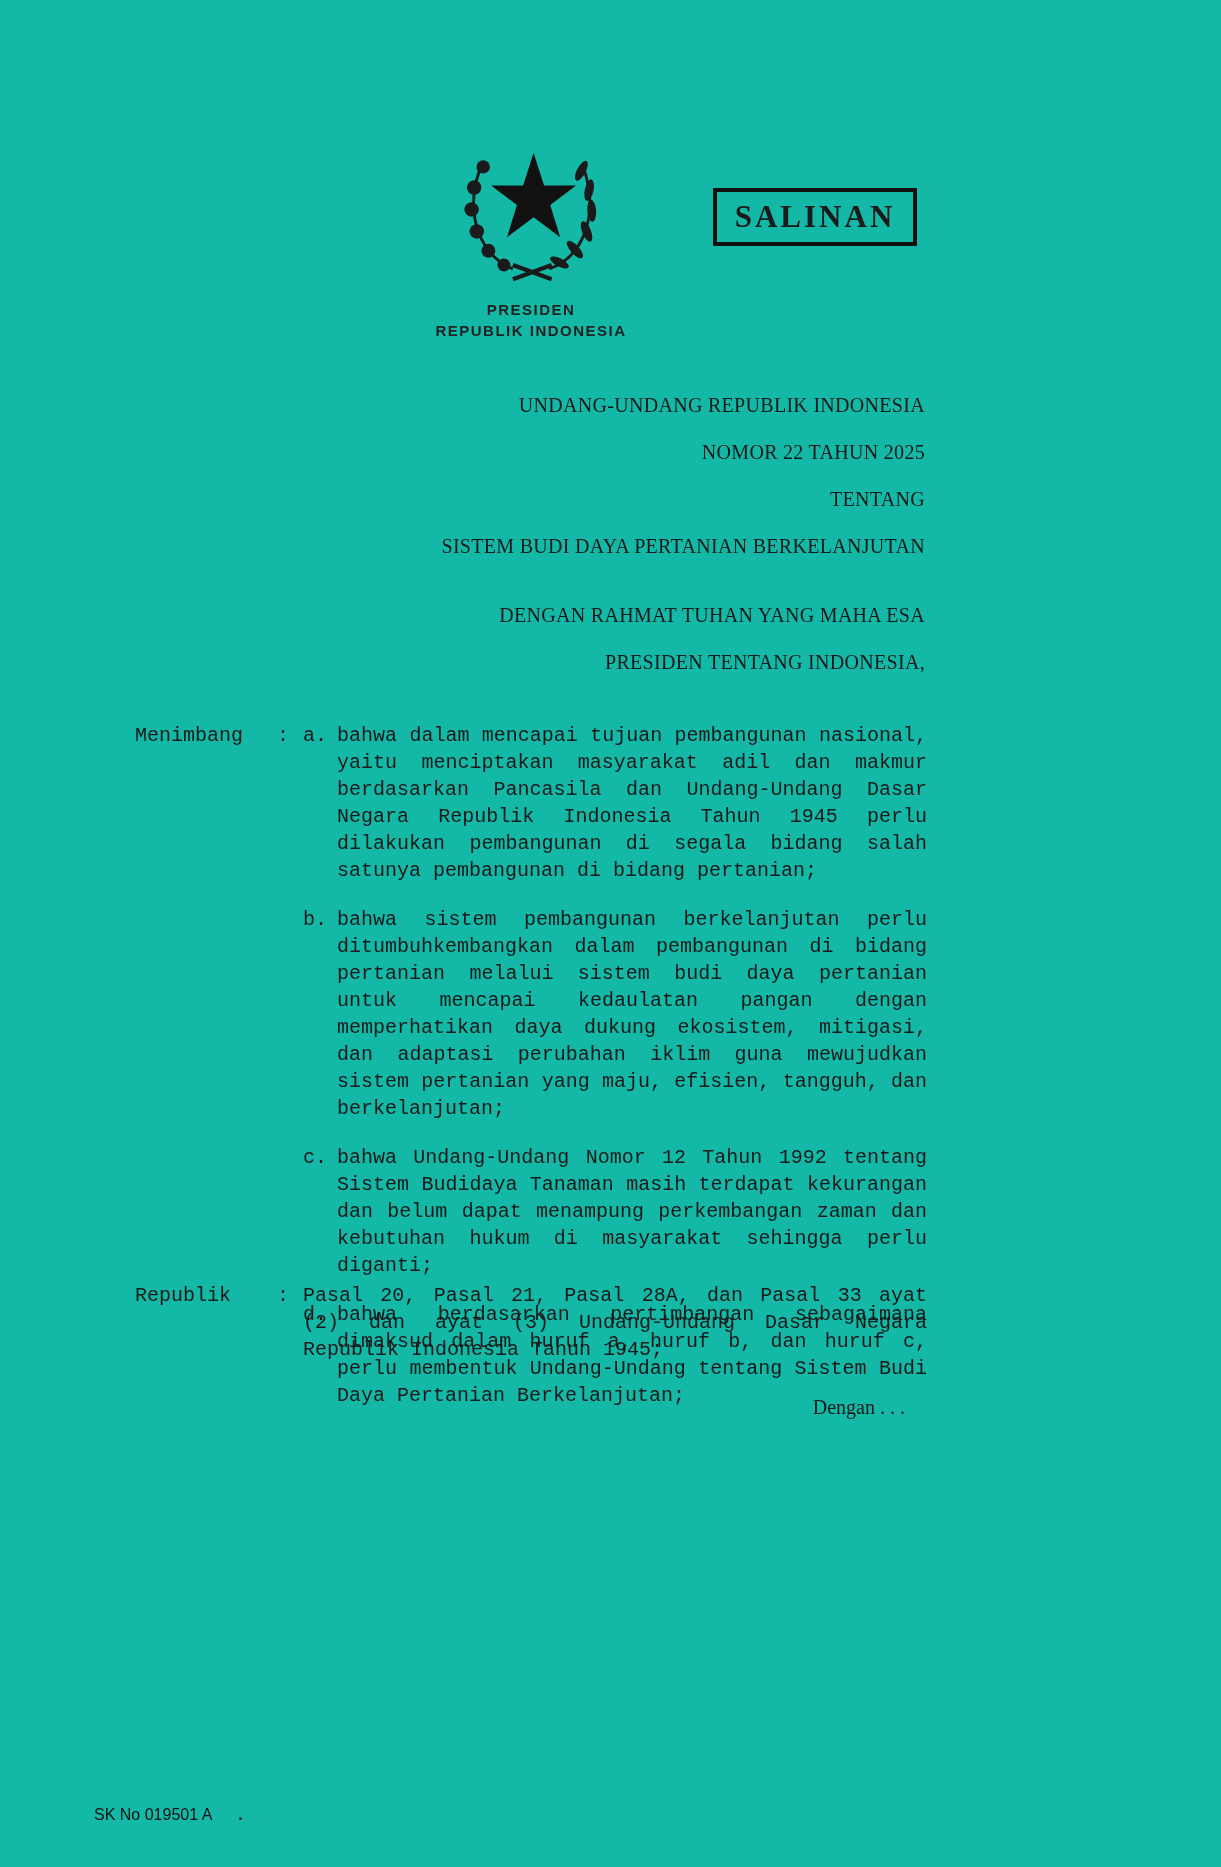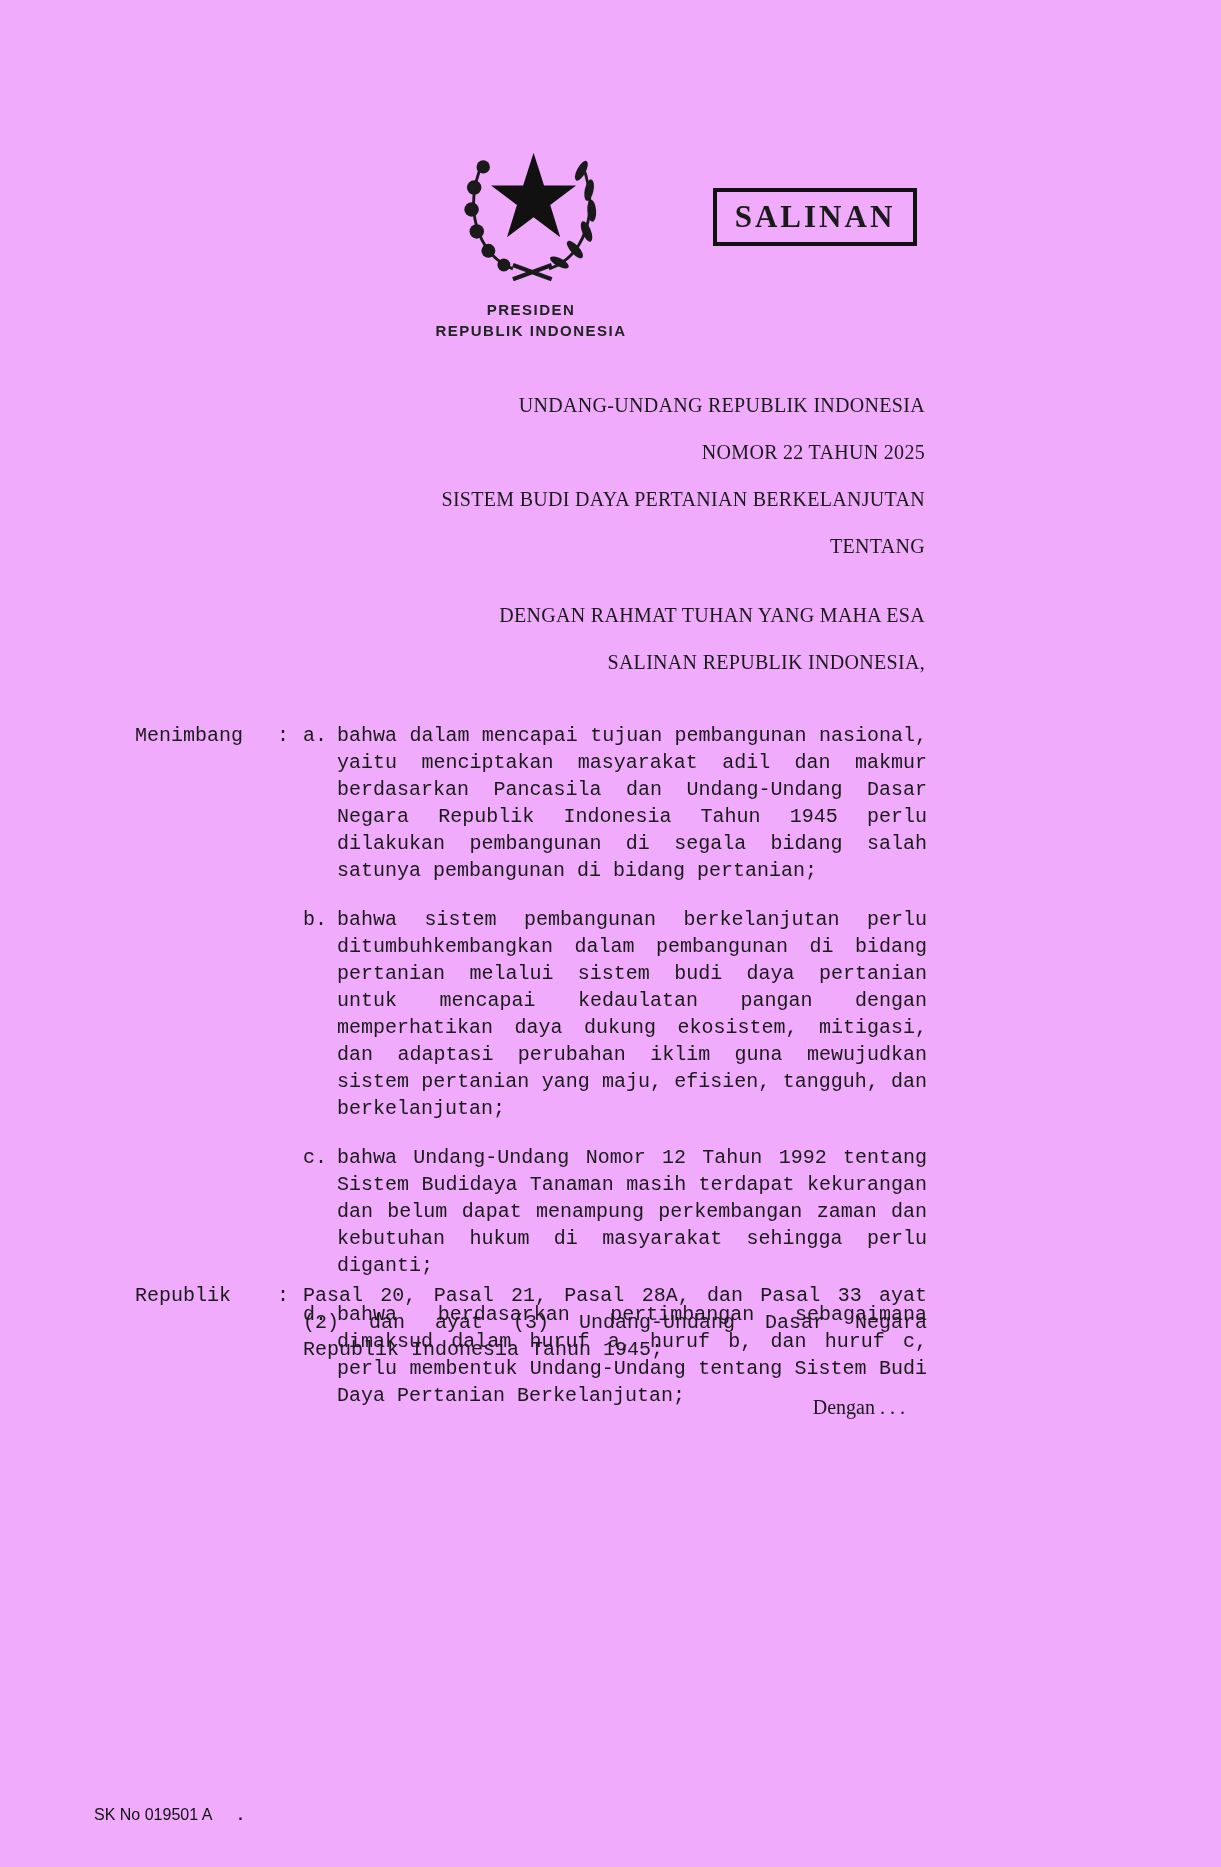--- a/index.html
+++ b/index.html
@@ -4,21 +4,21 @@
 <style>
   * { margin: 0; padding: 0; box-sizing: border-box; }
   html, body { background: #e8e8e8; }
   body { font-family: "Liberation Serif", serif; color: #1a1a1a; }
 
   .page {
     position: relative;
     width: 1221px;
     height: 1867px;
     margin: 0 auto;
-    background: #f0abfc;
+    background: #14b8a6;
     overflow: hidden;
   }
 
   
   .emblem {
     position: absolute;
     left: 452px; top: 132px;
     width: 158px; height: 155px;
   }
   .salinan-box {
@@ -148,24 +148,24 @@
   <div class="emblem-caption">
     <div class="cap-inner">
       <div class="cap-line">PRESIDEN</div>
       <div class="cap-line">REPUBLIK INDONESIA</div>
     </div>
   </div>
 
   <div class="title-block">
     <div class="title-line">UNDANG-UNDANG REPUBLIK INDONESIA</div>
     <div class="title-line">NOMOR 22 TAHUN 2025</div>
+    <div class="title-line">TENTANG</div>
     <div class="title-line">SISTEM BUDI DAYA PERTANIAN BERKELANJUTAN</div>
-    <div class="title-line">TENTANG</div>
     <div class="title-line gap-before">DENGAN RAHMAT TUHAN YANG MAHA ESA</div>
-    <div class="title-line">SALINAN REPUBLIK INDONESIA,</div>
+    <div class="title-line">PRESIDEN TENTANG INDONESIA,</div>
   </div>
 
   <section class="block considerations">
     <div class="label">Menimbang</div>
     <div class="colon">:</div>
     <div class="marker">a.</div>
     <div class="text">bahwa dalam mencapai tujuan pembangunan nasional, yaitu menciptakan masyarakat adil dan makmur berdasarkan Pancasila dan Undang-Undang Dasar Negara Republik Indonesia Tahun 1945 perlu dilakukan pembangunan di segala bidang salah satunya pembangunan di bidang pertanian;</div>
 
     <div class="label"></div>
     <div class="colon"></div>

